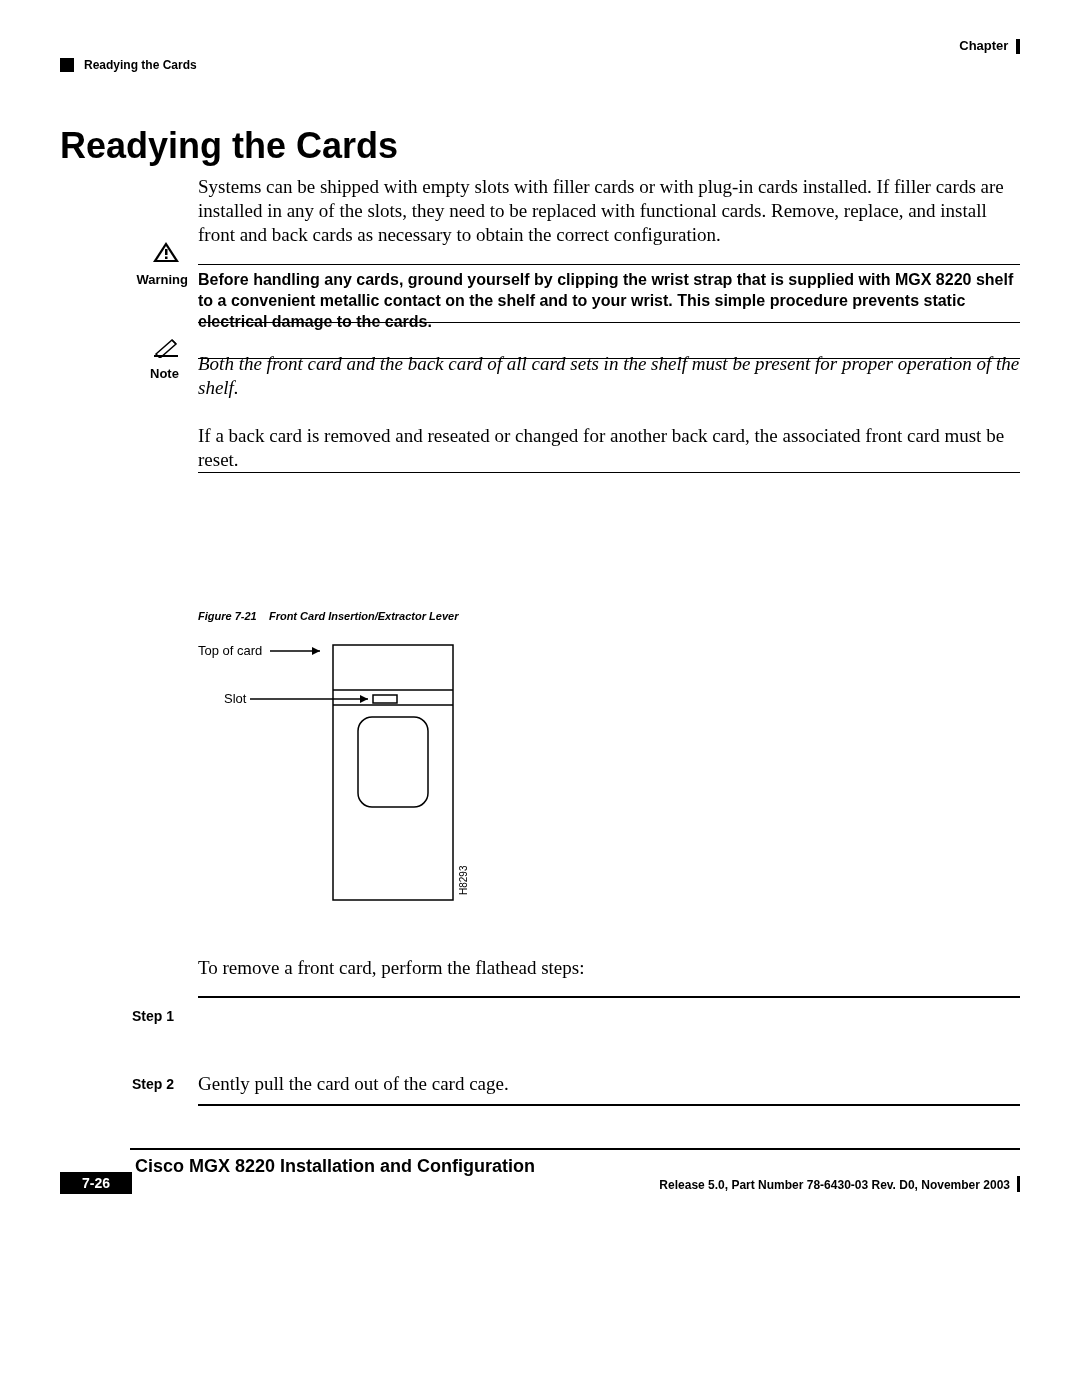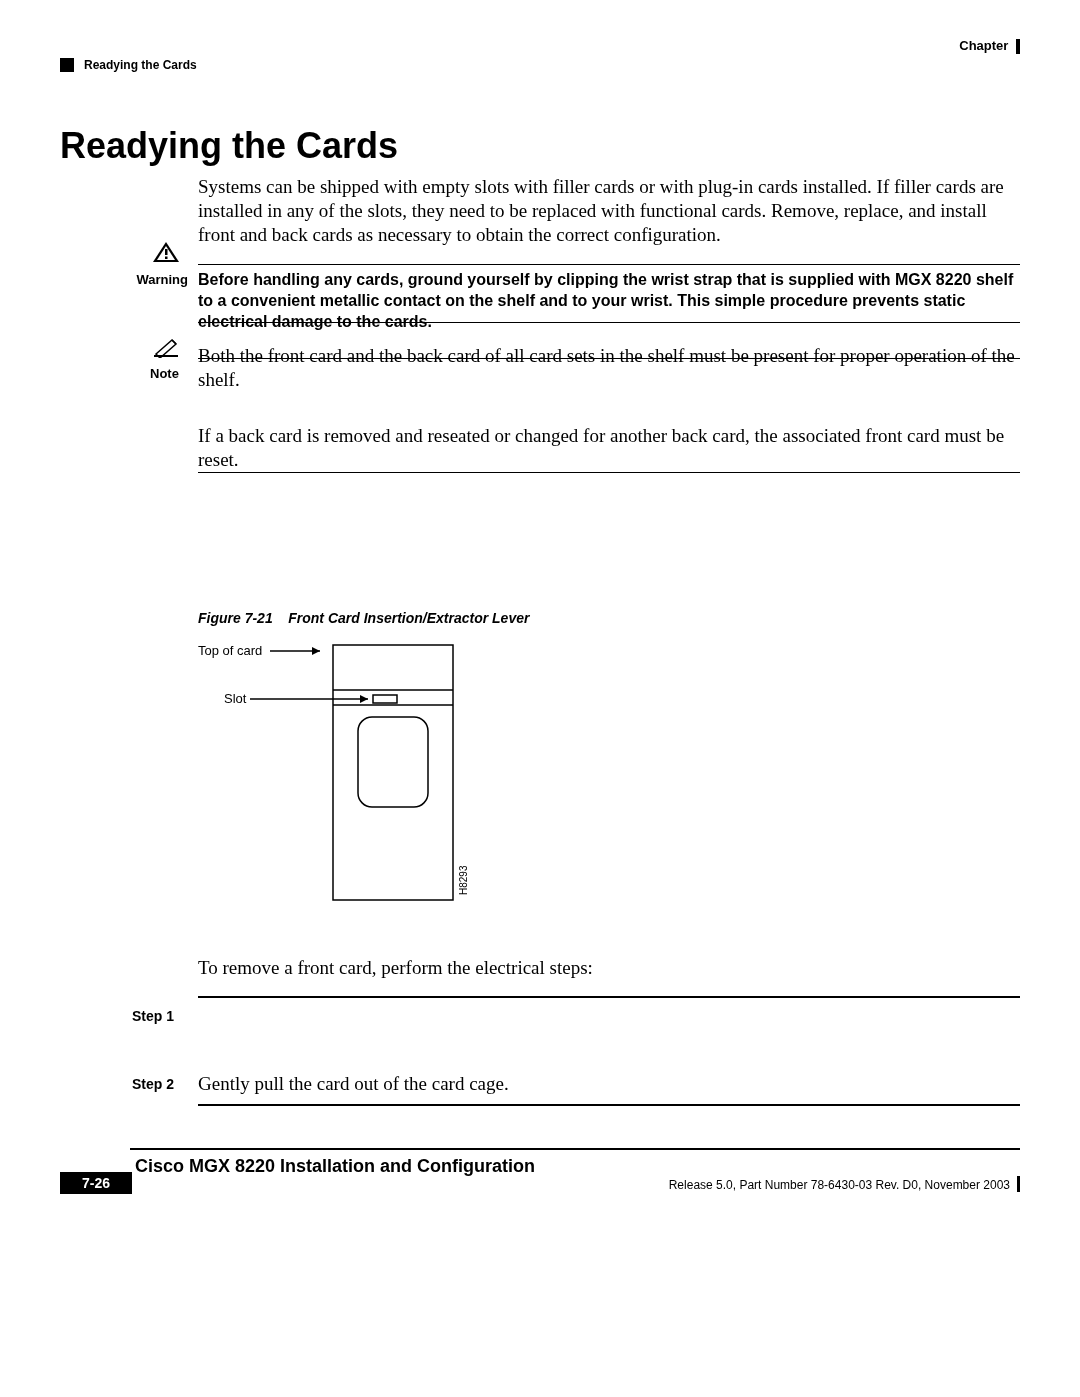--- a/index.html
+++ b/index.html
@@ -117,21 +117,21 @@
     line-height: 1.25;
   }
 
   
   .fig-caption {
     position: absolute;
     left: 198px;
     font-family: Arial, Helvetica, sans-serif;
     font-weight: bold;
     font-style: italic;
-    font-size: 14px;
+    font-size: 11px;
   }
   .fig-caption .figlabel { font-style: italic; }
   .figure-area {
     position: absolute;
     left: 198px;
     top: 635px;
     width: 320px;
     height: 270px;
   }
   .fig-text {
@@ -188,21 +188,21 @@
     font-size: 14px;
     display: flex;
     align-items: center;
     justify-content: center;
   }
   .footer-rel {
     position: absolute;
     right: 70px;
     top: 1178px;
     font-family: Arial, Helvetica, sans-serif;
-    font-weight: normal;
+    font-weight: bold;
     font-size: 12px;
   }
   .footer-vbar {
     position: absolute;
     right: 60px;
     top: 1176px;
     width: 3px;
     height: 16px;
     background: #000;
   }
@@ -243,21 +243,21 @@
 
   <div class="callout-icon" style="top:336px;">
     <svg width="28" height="22">
       <line x1="2" y1="20" x2="26" y2="20" stroke="#000" stroke-width="2"></line>
       <polygon points="4,18 20,4 24,8 8,22" fill="none" stroke="#000" stroke-width="1.5"></polygon>
       <line x1="20" y1="4" x2="24" y2="8" stroke="#000" stroke-width="1.5"></line>
     </svg>
   </div>
   <div class="hr" style="top:358px;"></div>
   <div class="callout-label" style="top:366px; text-align:left; left:150px; width:auto;">Note</div>
-  <div class="note-text" style="top:344px;">Both the front card and the back card of all card sets in the shelf must be present for proper operation of the shelf.</div>
+  <div class="note-text" style="top:352px;font-style:italic;">Both the front card and the back card of all card sets in the shelf must be present for proper operation of the shelf.</div>
   <div class="note-text" style="top:424px;">If a back card is removed and reseated or changed for another back card, the associated front card must be reset.</div>
   <div class="hr" style="top:472px;"></div>
 
 
 
   <div class="fig-caption" style="top:610px;">
     <span class="figlabel">Figure 7-21</span>
     &nbsp;&nbsp;
     <span>Front Card Insertion/Extractor Lever</span>
   </div>
@@ -278,21 +278,21 @@
       <polygon points="122,16 114,12 114,20" fill="#000"></polygon>
 
       <line x1="52" y1="64" x2="170" y2="64" class="fig-line"></line>
       <polygon points="170,64 162,60 162,68" fill="#000"></polygon>
     </svg>
     <div class="fig-text" style="top:8px; left:0;">Top of card</div>
     <div class="fig-text" style="top:56px; left:26px;">Slot</div>
     <div class="fig-text" style="top:260px; left:260px; transform:rotate(-90deg); transform-origin:left top; font-size:10px;">H8293</div>
   </div>
 
-  <div class="body-p" style="top:956px;">To remove a front card, perform the electrical steps:</div>
+  <div class="body-p" style="top:956px;">To remove a front card, perform the flathead steps:</div>
 
   <div class="hr" style="top:996px; height:2px;"></div>
 
   <div class="step-label" style="top:1008px;">Step 1</div>
 
   <div class="step-label" style="top:1076px;">Step 2</div>
   <div class="step-text" style="top:1072px;">Gently pull the card out of the card cage.</div>
 
   <div class="hr" style="top:1104px; height:2px;"></div>
 

